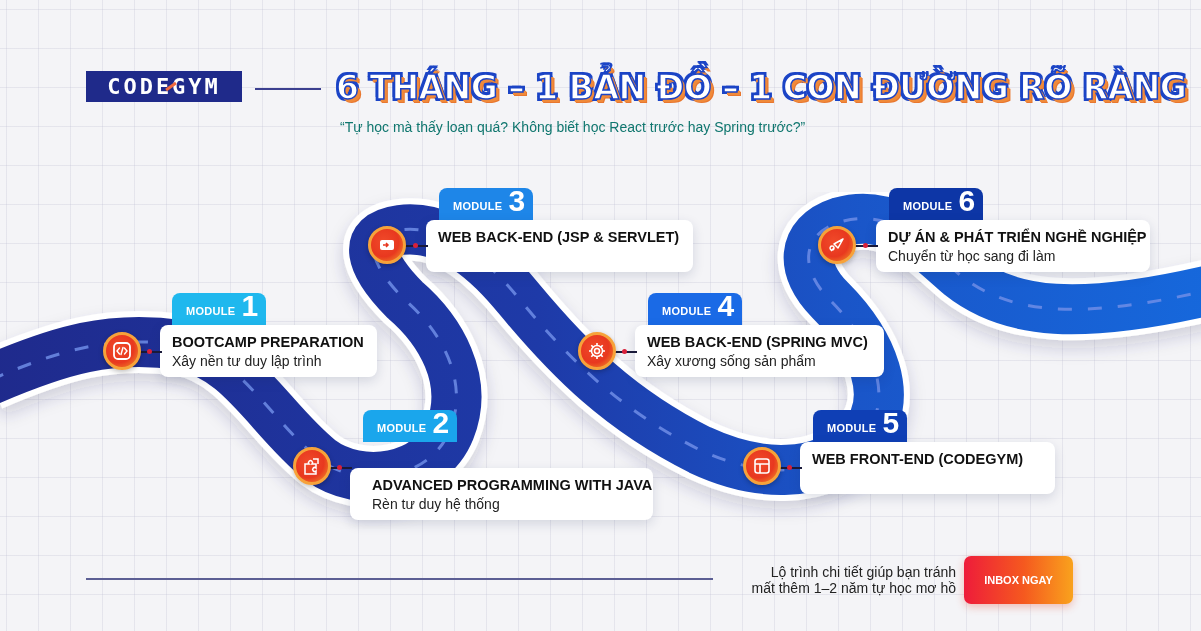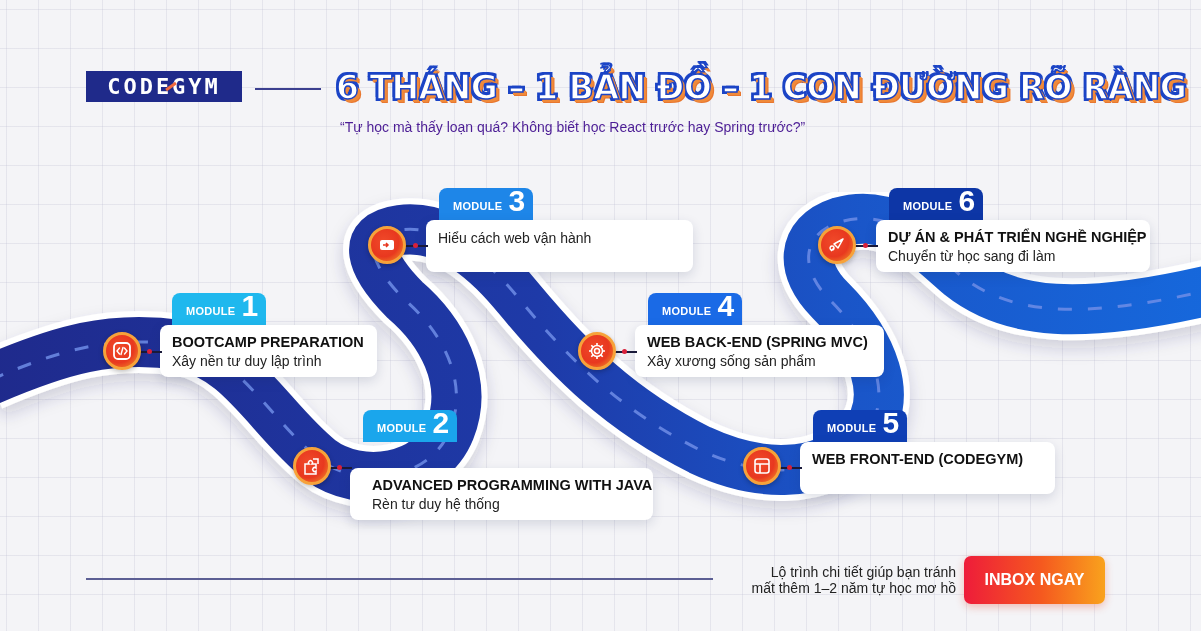--- a/index.html
+++ b/index.html
@@ -26,21 +26,21 @@
   .logo .slash { position: absolute; left: 79px; top: 14px; width: 12px; height: 3px; background: #f26a3d; transform: rotate(-35deg); }
   .head-line { left: 255px; top: 88px; width: 66px; height: 2px; background: #3b3f8f; }
   .title {
     left: 336px; top: 62px; width: 800px; height: 52px;
     font-family: "DejaVu Sans", sans-serif; font-weight: bold; font-size: 33px;
     color: #ffffff; letter-spacing: -0.5px; line-height: 52px; white-space: nowrap;
     -webkit-text-stroke: 1.5px #1b44c6;
     text-shadow: 3px 3px 0 #f08a3a, -2px -2px 0 #1b44c6, 2px -2px 0 #1b44c6, -2px 2px 0 #1b44c6, 2px 2px 0 #1b44c6, 4px 4px 0 #e8772f;
   }
   .subtitle {
-    left: 340px; top: 119px; font-size: 14px; color: #4c1d95; white-space: nowrap;
+    left: 340px; top: 119px; font-size: 14px; color: #0f766e; white-space: nowrap;
   }
 
   
   .road-svg { left: 0; top: 0; width: 1201px; height: 631px; }
 
   
   .badge {
     height: 32px; border-radius: 8px 8px 0 0; color: #fff;
     display: flex; align-items: flex-end; padding: 0 8px 6px 14px;
   }
@@ -60,23 +60,23 @@
     box-shadow: 0 2px 5px rgba(0,0,0,0.25);
     display: flex; align-items: center; justify-content: center;
   }
   .connector { height: 2px; background: #1a1a3a; }
   .dot { width: 5px; height: 5px; border-radius: 50%; background: #d8203a; }
 
   
   .foot-line { left: 86px; top: 578px; width: 627px; height: 2px; background: #5c5f94; }
   .foot-text { left: 720px; top: 564px; width: 236px; text-align: right; font-size: 14px; color: #222; line-height: 16px; }
   .cta {
-    left: 964px; top: 556px; width: 141px; height: 48px; border-radius: 7px;
+    left: 964px; top: 556px; width: 109px; height: 48px; border-radius: 7px;
     background: linear-gradient(90deg, #ee1c3a 0%, #f5591f 55%, #f9a21d 100%);
-    color: #fff; font-weight: bold; font-size: 16px; text-align: center; line-height: 48px;
+    color: #fff; font-weight: bold; font-size: 11px; text-align: center; line-height: 48px;
     box-shadow: 0 3px 8px rgba(230,60,30,0.3);
     border: none; cursor: pointer;
   }
 </style>
 </head>
 <body>
 
 <svg class="abs road-svg" viewBox="0 0 1201 631">
   <defs>
     <linearGradient id="roadGrad" x1="0" y1="0" x2="1" y2="0">
@@ -134,21 +134,21 @@
       <path d="M3 8 h4 a2 2 0 1 1 3 0 h4 v4 a2 2 0 1 0 0 3 v3 h-11 z" fill="none" stroke="#fff" stroke-width="1.5"></path>
       <path d="M11 3 h5 v5" fill="none" stroke="#fff" stroke-width="1.5"></path>
     </svg>
 </div>
 
 <div class="abs badge" style="left:439px; top:188px; background:#1e86e8;">
   <span class="mlabel">MODULE</span>
   <span class="mnum">3</span>
 </div>
 <div class="abs card" style="left:426px; top:220px; width:267px;">
-  <div class="cdesc">Hiểu cách web vận hành</div>
+  <div class="ctitle">WEB BACK-END (JSP &amp; SERVLET)</div>
 </div>
 <div class="abs connector" style="left:405px; top:245px; width:23px;"></div>
 <div class="abs dot" style="left:413px; top:243px;"></div>
 <div class="abs icon-circle" style="left:368px; top:226px;">
   <svg width="20" height="20" viewBox="0 0 20 20">
       <rect x="3" y="5" width="14" height="10" rx="2" fill="#fff"></rect>
       <path d="M6 10 h5 M9 8 l2 2 l-2 2" stroke="#e8381f" stroke-width="1.5" fill="none"></path>
     </svg>
 </div>
 

